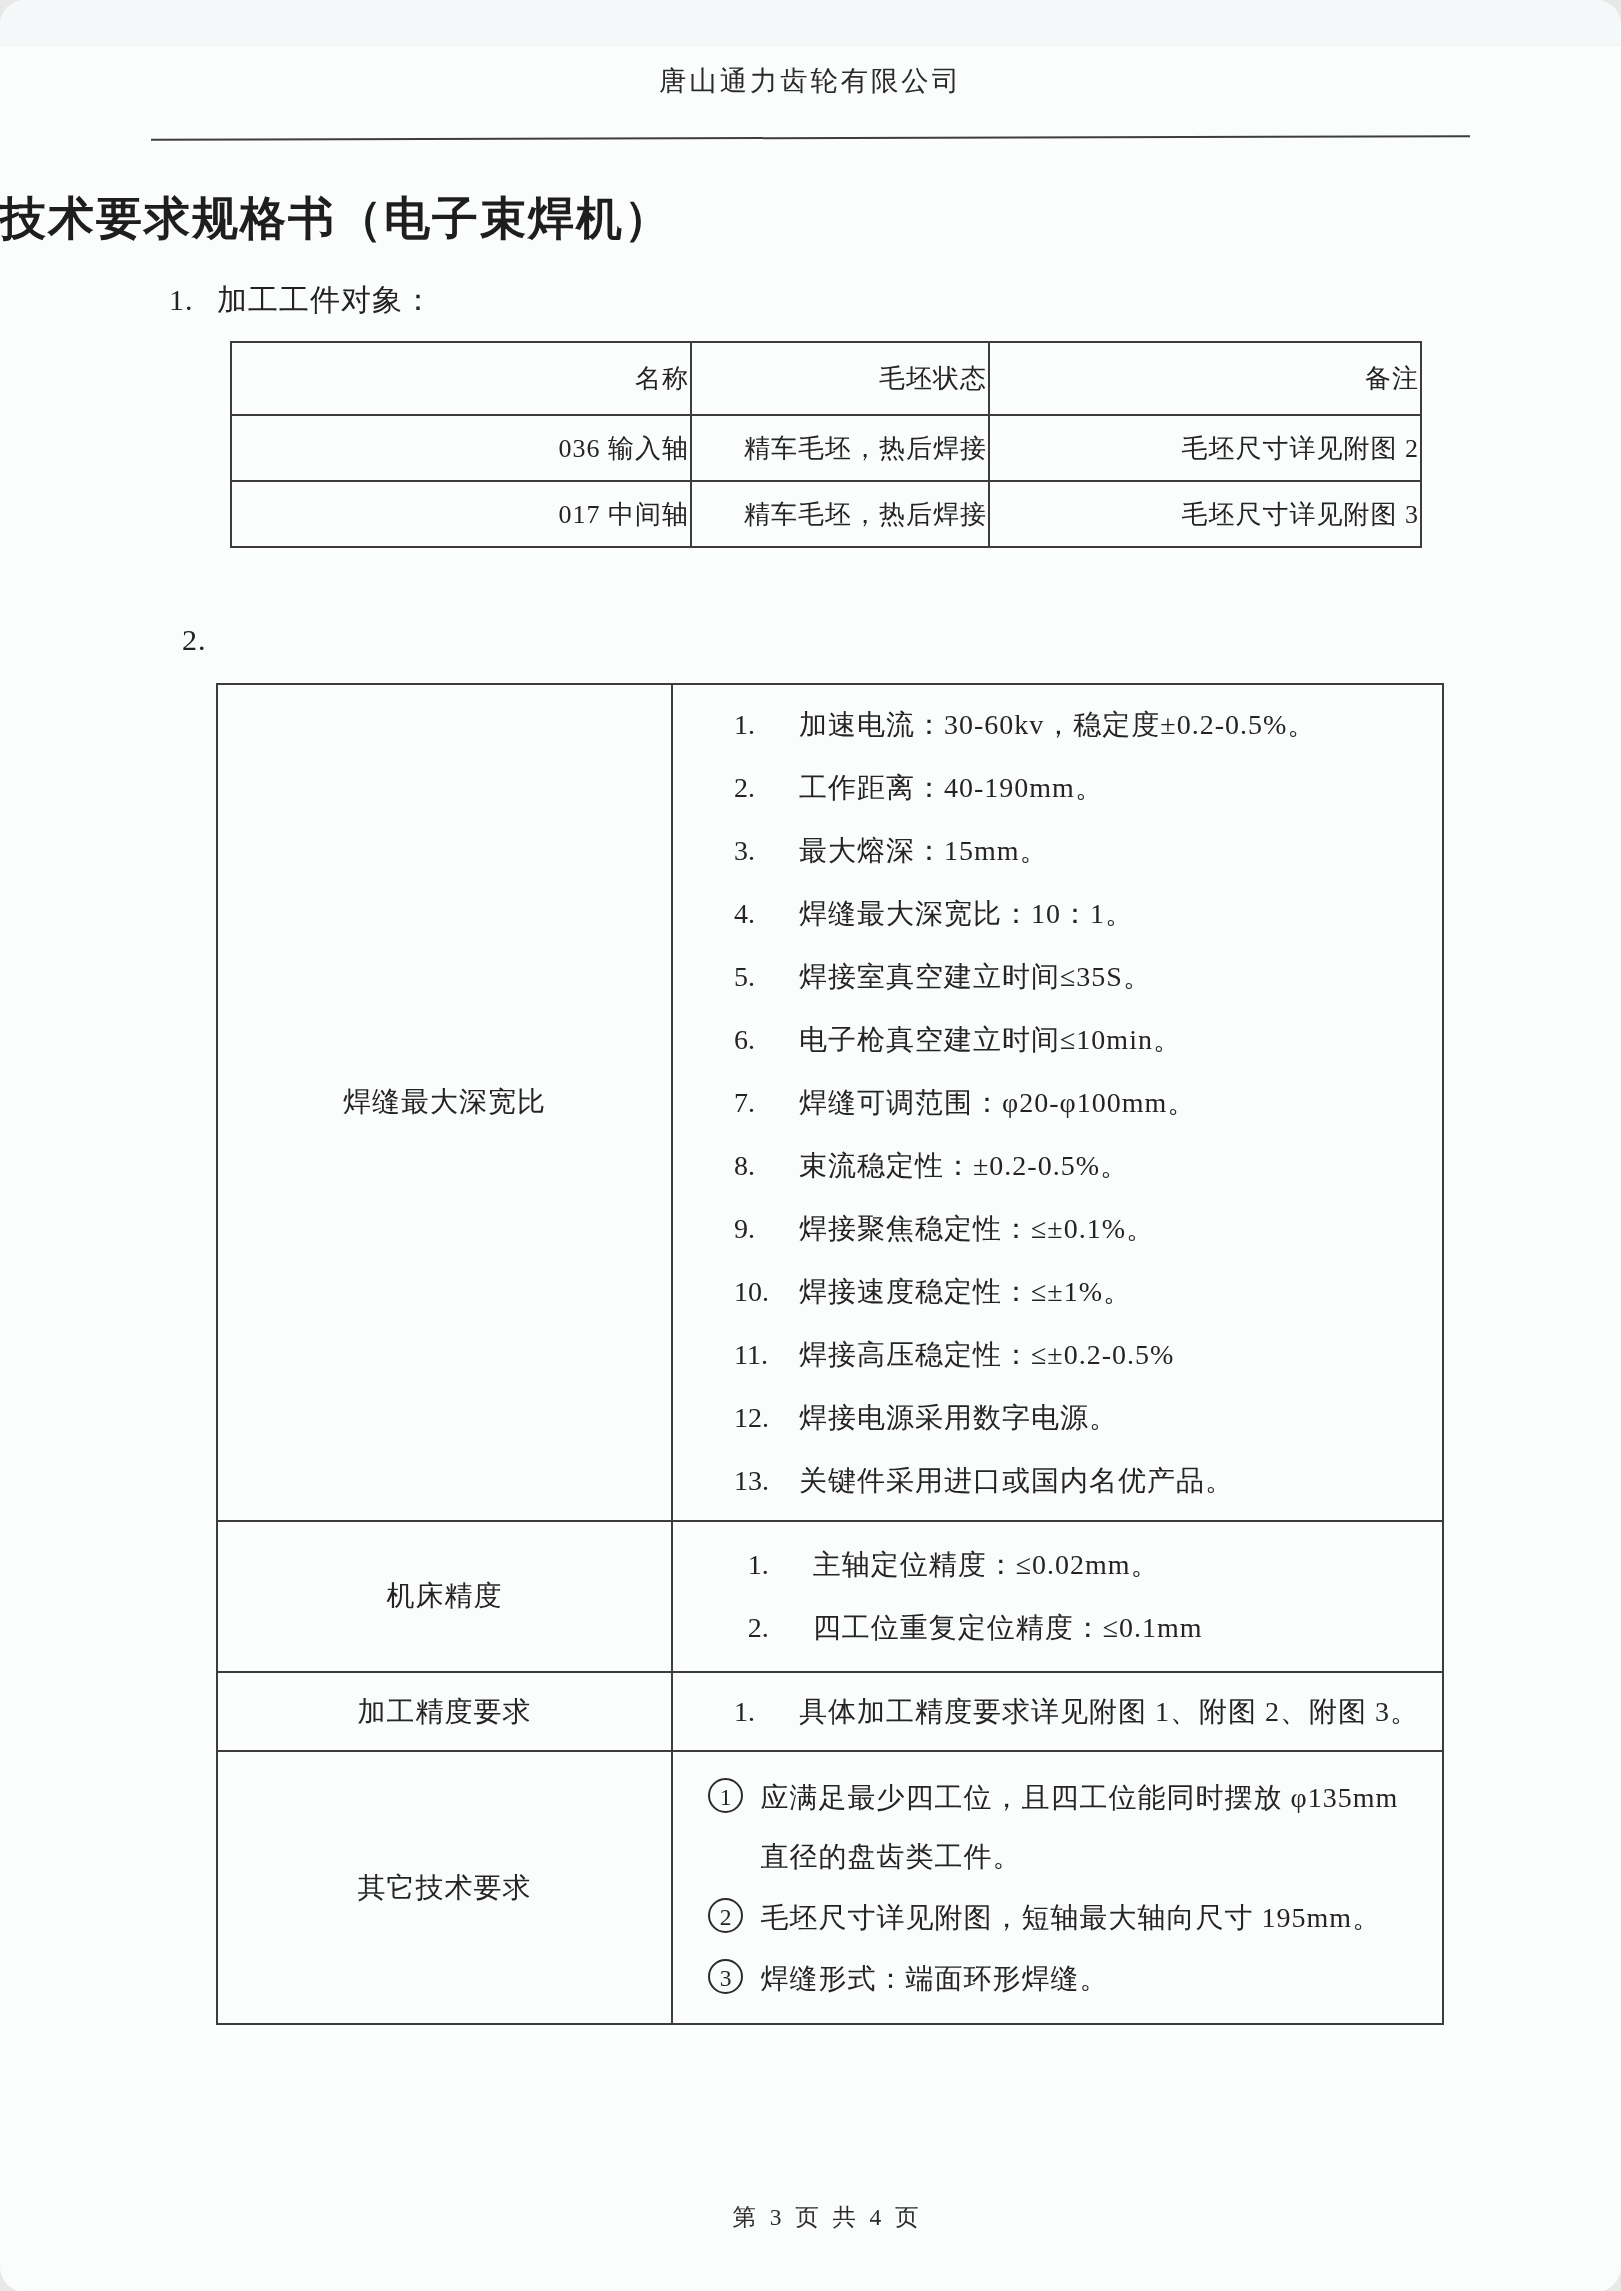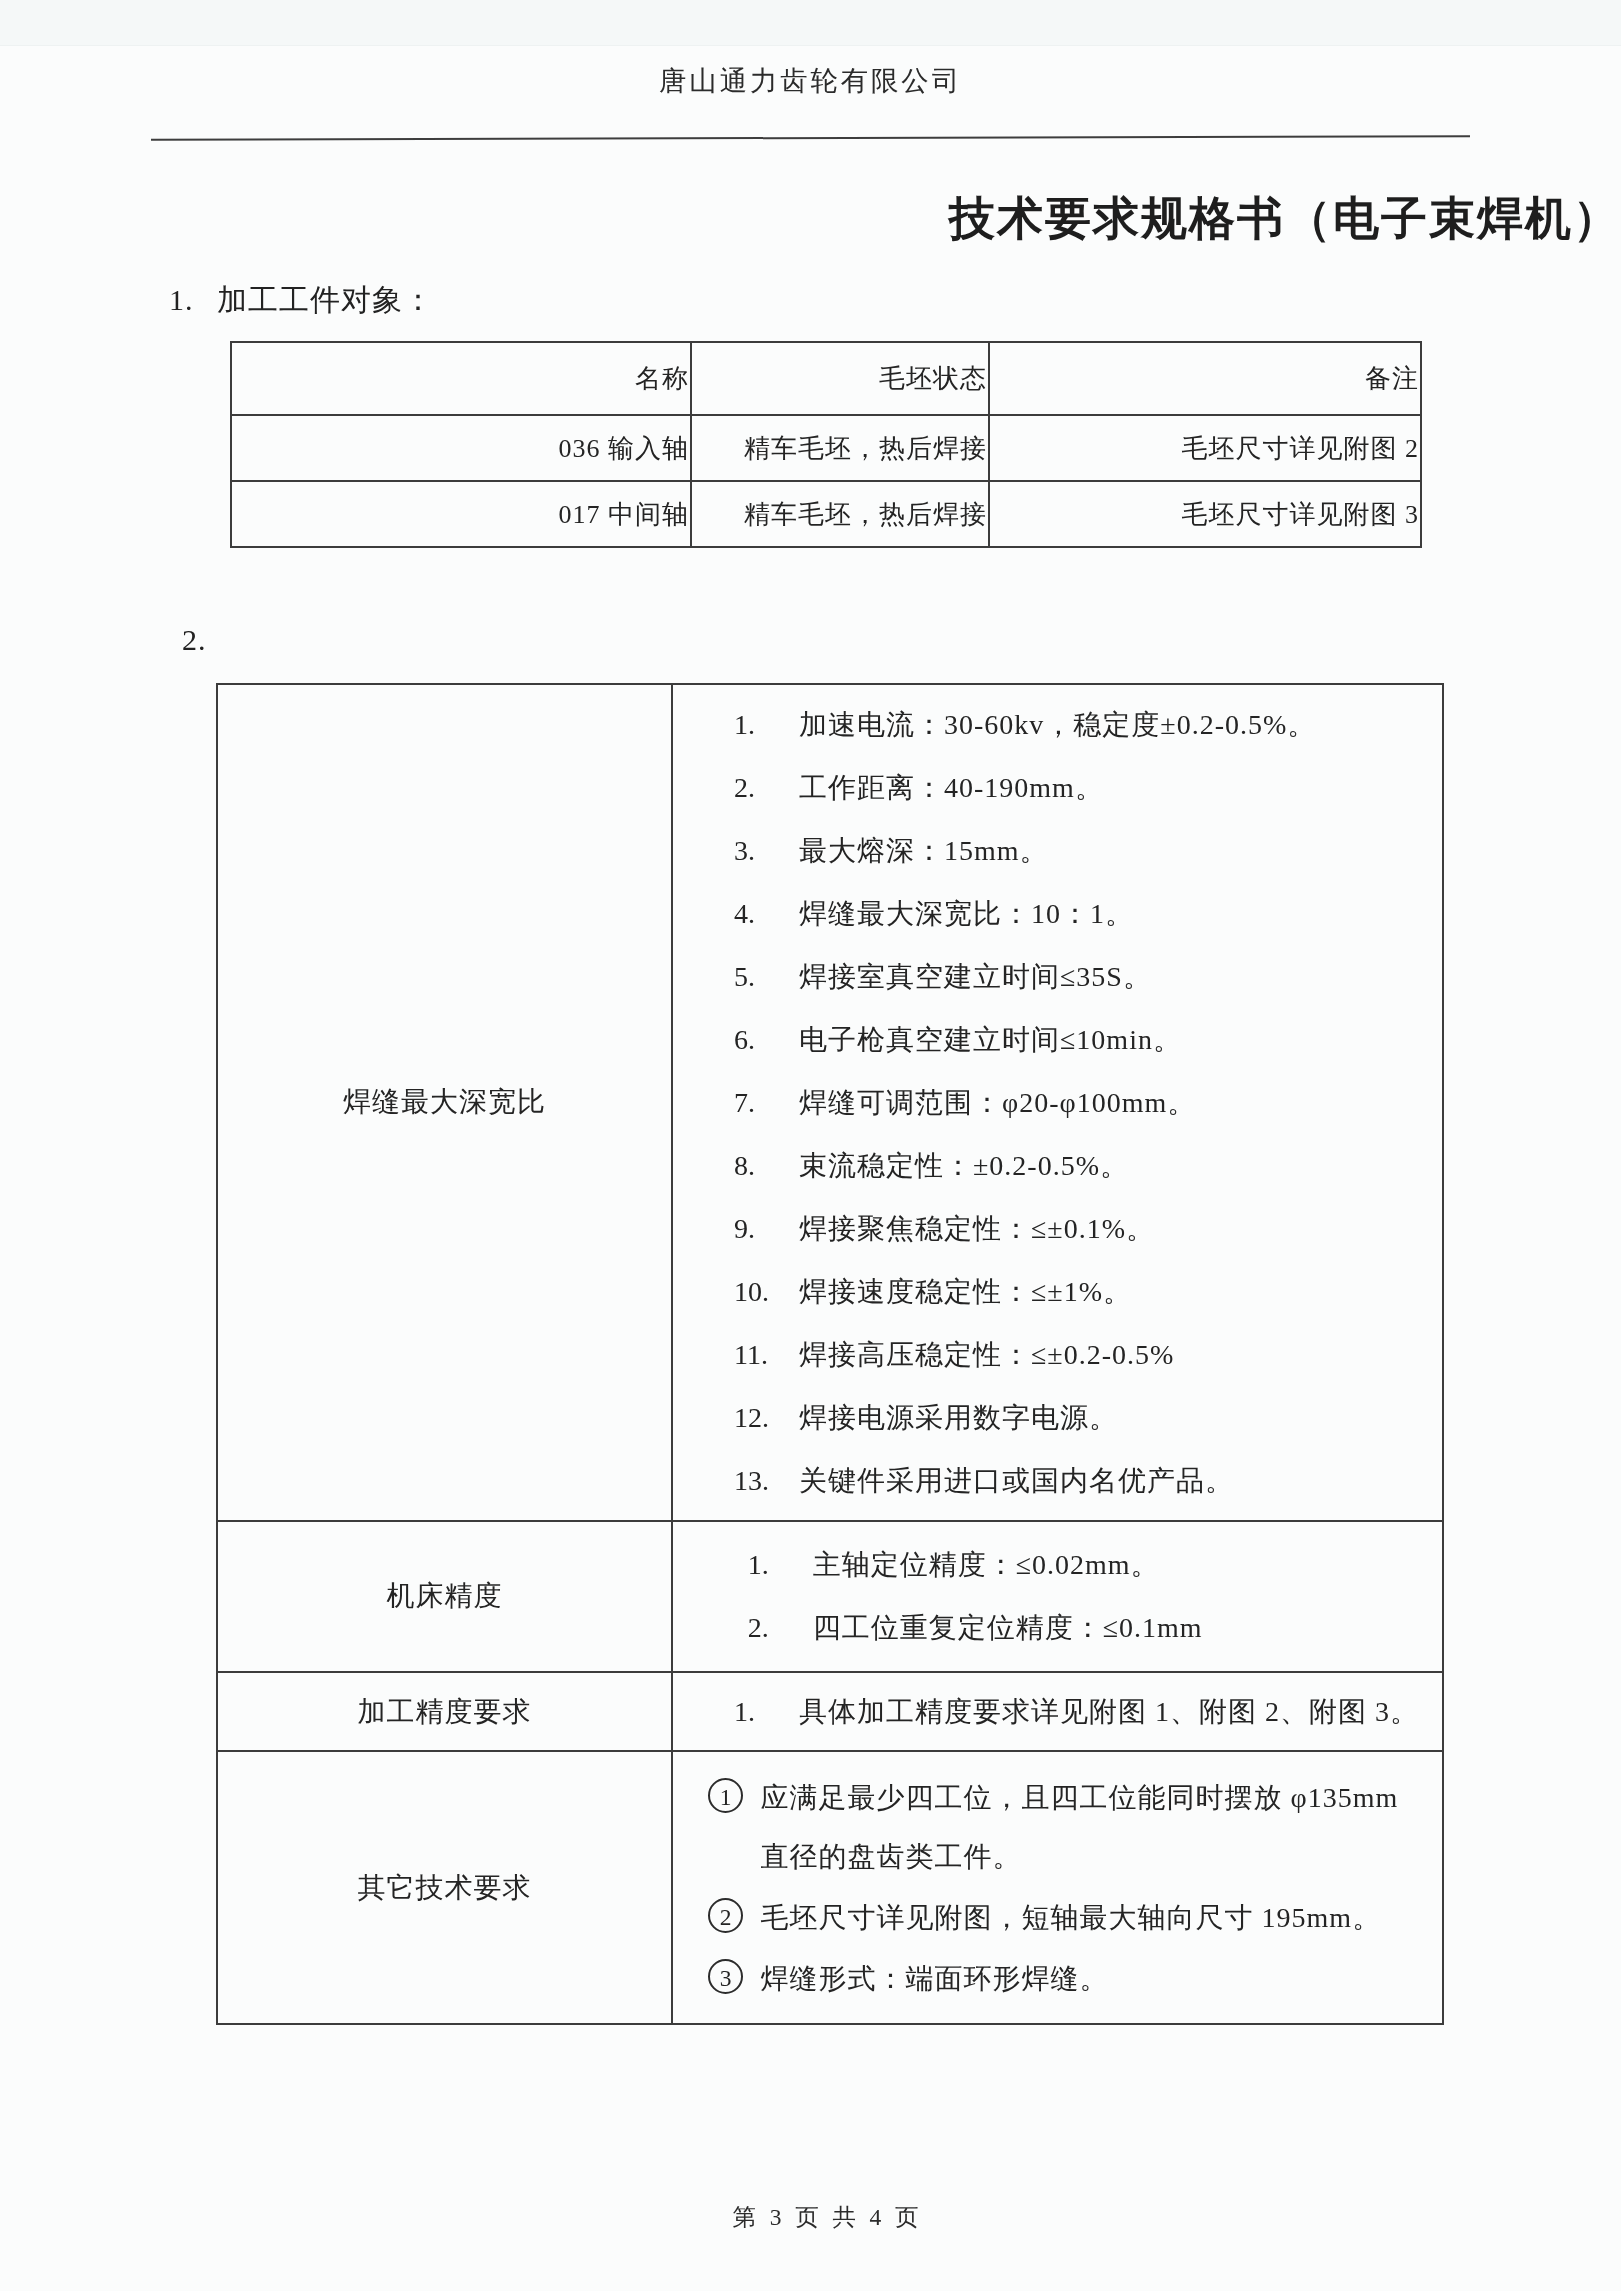--- a/index.html
+++ b/index.html
@@ -4,36 +4,37 @@
 <style>
   html,body{margin:0;padding:0;background:#e8e8e8;}
   .page{
     position:relative;
     width:1621px;height:2292px;
     margin:0 auto;
     background:#fbfcfc;
     color:#262626;
     font-family:"Liberation Serif","DejaVu Serif",serif;
     overflow:hidden;
+    border-radius:25px;
   }
   .scan-top{
     position:absolute;top:0;left:0;width:100%;height:45px;
     background:#f5f8f8;border-bottom:1px solid #eef2f2;
   }
   .company{
     position:absolute;top:63px;left:0;width:100%;
     text-align:center;font-size:27.4px;letter-spacing:2.9px;color:#2b2b2b;
   }
   .header-rule{
     position:absolute;top:137px;left:151px;width:1319px;height:0;
     border-top:2px solid #3d3d3d;transform:rotate(-0.15deg);
   }
   .doc-title{
     position:absolute;top:188px;left:0;width:100%;
-    text-align:right;font-size:46px;font-weight:bold;letter-spacing:2px;color:#1e1e1e;
+    text-align:left;font-size:46px;font-weight:bold;letter-spacing:2px;color:#1e1e1e;
   }
   .sec-heading{
     position:absolute;font-size:30px;color:#222;letter-spacing:1px;
     display:flex;align-items:baseline;
   }
   .sec-heading .num{margin-right:23.5px;}
   .sec1-heading{top:280px;left:169px;}
   .sec2-heading{top:623px;left:182px;}
 
   table{border-collapse:collapse;}

